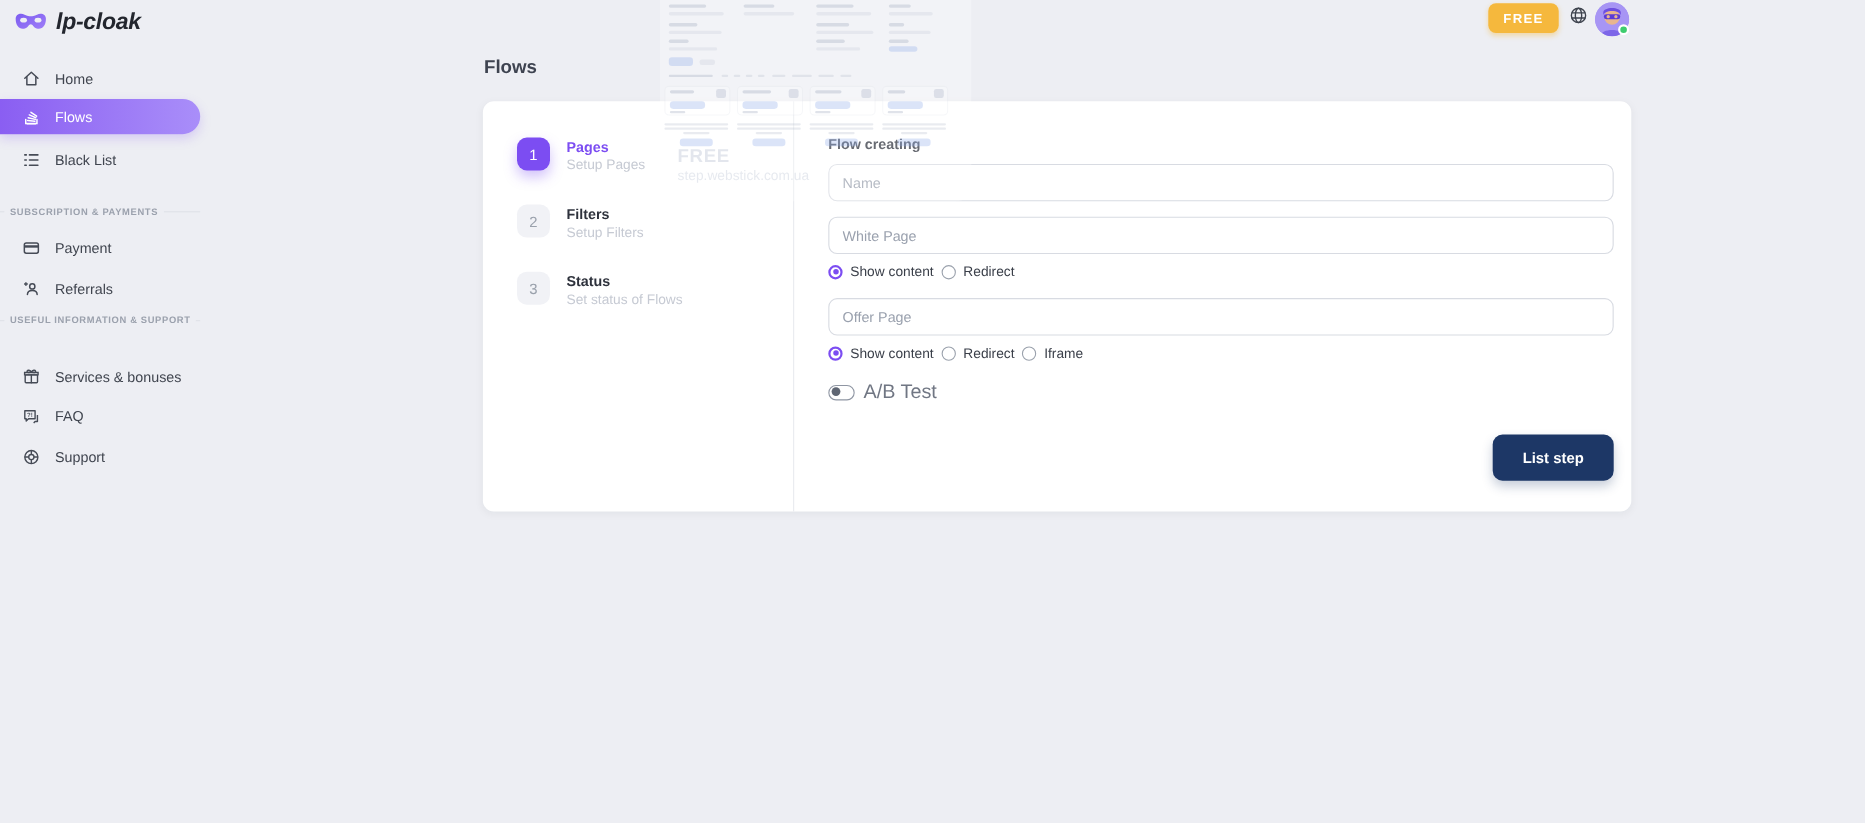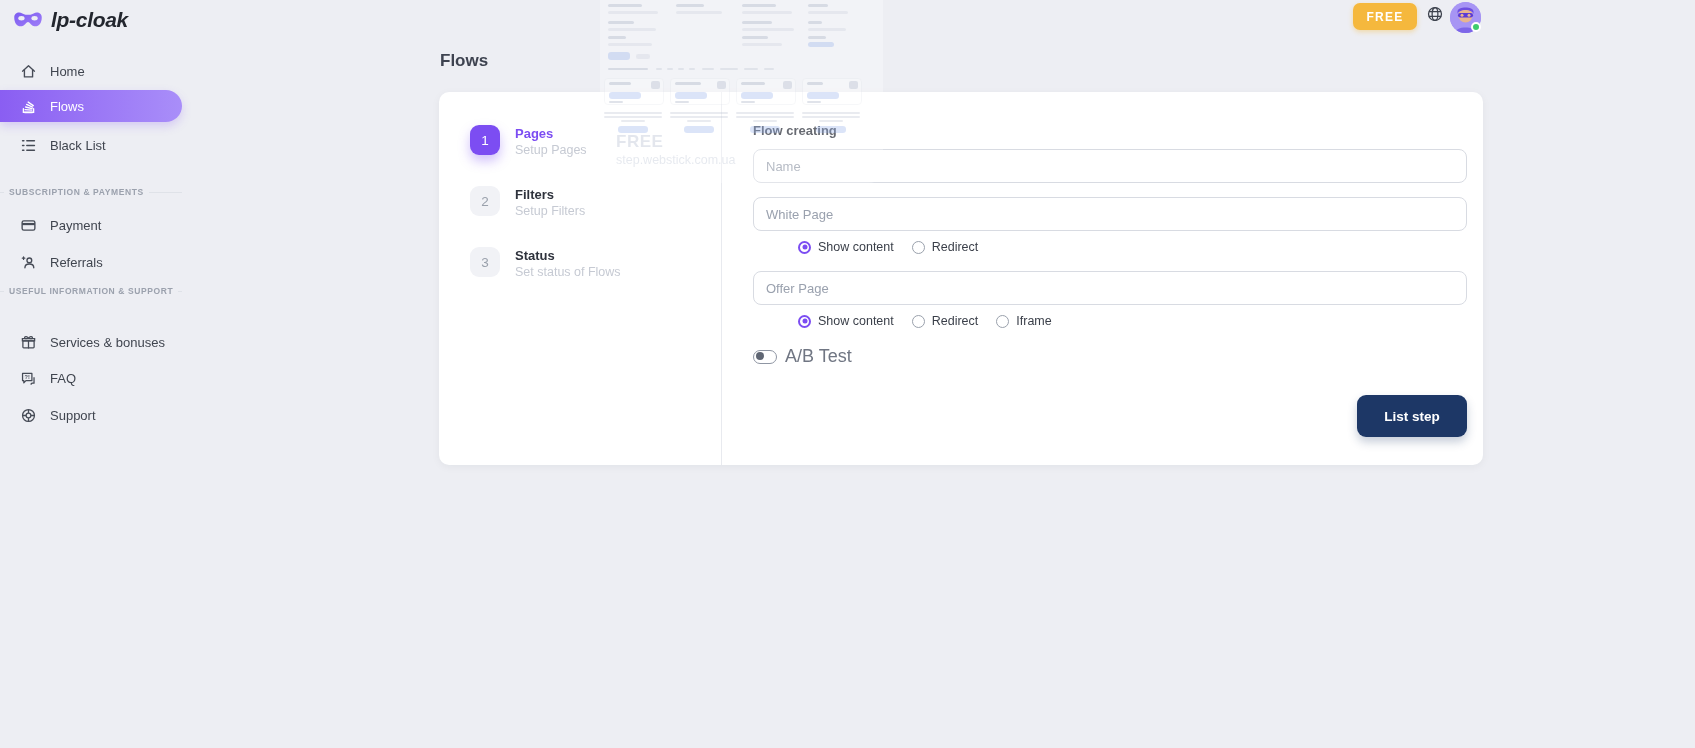--- a/index.html
+++ b/index.html
@@ -41,21 +41,21 @@
   .step.active .step-num{background:var(--accent); color:#fff; box-shadow:0 6px 12px rgba(124,77,242,.35);}
   .step-title{font-size:13px; font-weight:700; color:#2E323C; line-height:15px; padding-top:1px;}
   .step.active .step-title{color:var(--accent);}
   .step-sub{font-size:12.5px; color:var(--text-light); line-height:15px; margin-top:2px;}
 
   
   .form-title{position:absolute; left:314px; top:31px; font-size:13px; font-weight:700; color:#2E323C;}
   .tx{position:absolute; left:314px; width:714px; height:34px; border:1px solid var(--border); border-radius:8px; padding:0 12px; font-size:13px; color:#30353F; font-family:"Liberation Sans",sans-serif; background:#fff; outline:none;}
   .tx::placeholder{color:#9AA1AE;}
   .tx.name{top:57px;} .tx.white{top:105px;} .tx.offer{top:179px;}
-  .radio-row{position:absolute; left:314px; display:flex; gap:18px; align-items:flex-start;margin-left:45px;}
+  .radio-row{position:absolute; left:314px; display:flex; gap:7px; align-items:flex-start;}
   .radio-row.r1{top:148px;} .radio-row.r2{top:222px;}
   .radio{display:flex; align-items:center; gap:7px; cursor:pointer; font-size:12.5px; color:#3A3F49;}
   .rdot{width:13px; height:13px; border-radius:50%; border:1.5px solid #9AA1AC; background:#fff; flex:none; position:relative;}
   .radio.sel .rdot{border:2px solid var(--accent);}
   .radio.sel .rdot::after{content:""; position:absolute; left:50%; top:50%; transform:translate(-50%,-50%); width:5px; height:5px; border-radius:50%; background:var(--accent);}
   .toggle-row{position:absolute; left:314px; top:254px; display:flex; align-items:center; gap:8px; cursor:pointer;}
   .toggle{width:24px; height:14px; border-radius:8px; border:1.5px solid #8F96A3; position:relative; background:#fff;}
   .toggle .knob{position:absolute; left:2px; top:1.5px; width:8px; height:8px; border-radius:50%; background:#5F6673;}
   .toggle-label{font-size:18px; color:#707683;}
   .btn-next{position:absolute; left:918px; top:303px; width:110px; height:42px; border:none; border-radius:9px; background:var(--navy); color:#fff; font-size:13.5px; font-weight:700; font-family:"Liberation Sans",sans-serif; cursor:pointer; box-shadow:0 5px 10px rgba(29,55,102,.25);}

